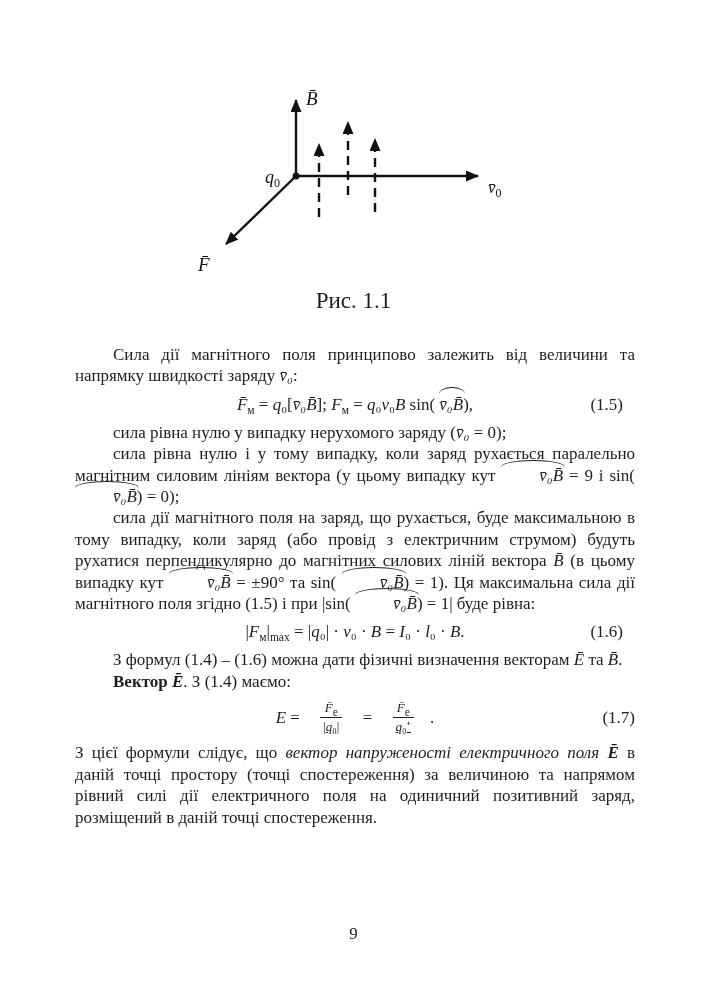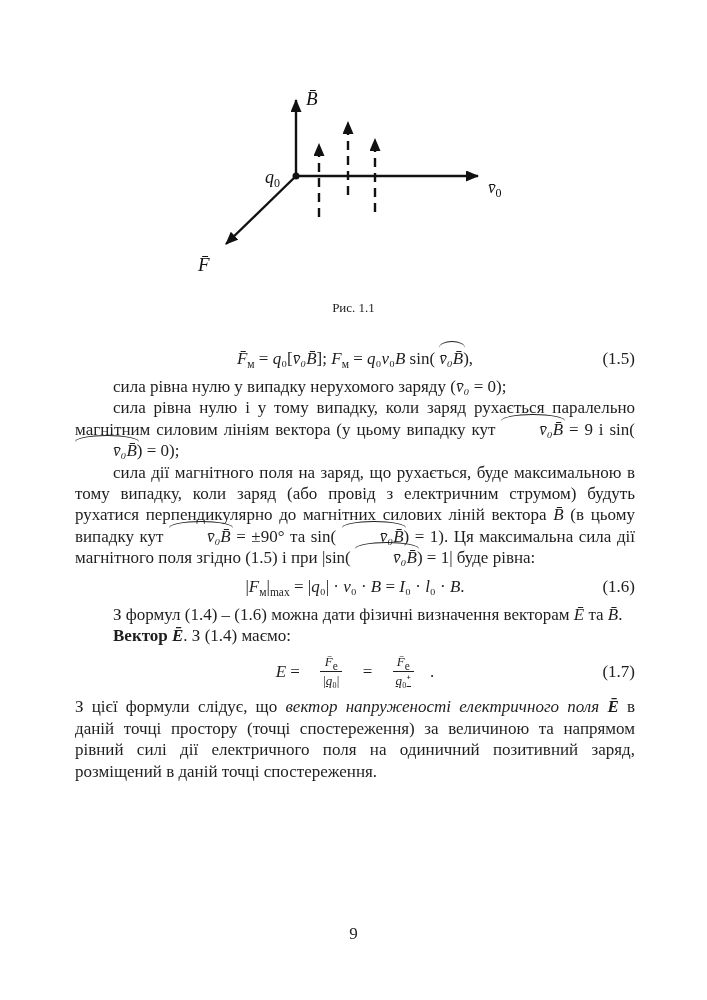--- a/index.html
+++ b/index.html
@@ -2,33 +2,33 @@
 <html><head>
 <meta charset="utf-8">
 <style>
   html,body{margin:0;padding:0;background:#fff;}
   .page{
     position:relative;width:707px;height:1000px;background:#ffffff;overflow:hidden;
     font-family:"Liberation Serif",serif;font-size:17px;color:#1e1e1e;
   }
   svg.fig{display:block;}
   .svgit{font-style:italic;font-family:"Liberation Serif",serif;}
-  .caption{text-align:center;margin-top:20px;font-size:13px;}
+  .caption{text-align:center;margin-top:8px;font-size:23px;}
   .content{padding:0 72px 0 75px;margin-top:30px;}
   .content p{margin:0;text-align:justify;line-height:21.4px;}
   p.ind{text-indent:38px;}
   .it{font-style:italic;}
   .b{font-weight:bold;}
   .sub{font-size:11.5px;vertical-align:-4px;line-height:0;}
   .arc{position:relative;display:inline-block;}
   .arc::after{
     content:"";position:absolute;left:0;right:-2px;top:-5px;height:6px;
     border-top:1.4px solid #1e1e1e;border-radius:50% 50% 0 0/100% 100% 0 0;
   }
-  .eqrow{position:relative;text-align:center;margin:5px 0 4px;line-height:26px;}
+  .eqrow{position:relative;text-align:center;margin:5px 12px 4px;line-height:26px;}
   .eqrow .eqnum{position:absolute;right:0;top:50%;transform:translateY(-50%);font-style:normal;}
   .eq{white-space:nowrap;}
   .eq17{line-height:44px;margin:4px 0 2px;}
   .frac{display:inline-block;vertical-align:middle;text-align:center;
         font-size:13px;line-height:1.2;margin:0 16px;position:relative;top:-2px;}
   .frac .fnum{display:block;border-bottom:1.1px solid #1e1e1e;padding:0 3px 1px;}
   .frac .fden{display:block;padding:1px 3px 0;text-decoration:underline;}
   .pageno{position:absolute;left:0;right:0;top:924px;text-align:center;font-size:17px;}
 </style>
 </head>
@@ -56,20 +56,21 @@
     <text x="306" y="105" font-size="19" fill="#111" class="svgit">B̄</text>
     <text x="488" y="193" font-size="17" fill="#111"><tspan class="svgit">v̄</tspan><tspan dy="4" font-size="12">0</tspan></text>
     <text x="198" y="271" font-size="19" fill="#111" class="svgit">F̄</text>
     <text x="265" y="183" font-size="18" fill="#111"><tspan class="svgit">q</tspan><tspan dy="4" font-size="12">0</tspan></text>
   </svg>
 
   <div class="caption">Рис. 1.1</div>
 
   <div class="content">
 
+    <p class="ind"><span>Сила дії магнітного поля принципово залежить від величини та напрямку швидкості заряду </span><span class="it">v̄₀</span><span>:</span></p>
 
     <div class="eqrow">
       <span class="eq"><span class="it">F̄</span><span class="sub">м</span><span> = </span><span class="it">q</span><span>₀</span><span>[</span><span class="it">v̄₀B̄</span><span>]; </span><span class="it">F</span><span class="sub">м</span><span> = </span><span class="it">q</span><span>₀</span><span class="it">v</span><span>₀</span><span class="it">B</span><span> sin( </span><span class="it arc">v̄₀B̄</span><span>),</span></span>
       <span class="eqnum">(1.5)</span>
     </div>
 
     <p class="ind"><span>сила рівна нулю у випадку нерухомого заряду (</span><span class="it">v̄₀</span><span> = 0);</span></p>
     <p class="ind"><span>сила рівна нулю і у тому випадку, коли заряд рухається паралельно магнітним силовим лініям вектора (у цьому випадку кут </span><span class="it arc">v̄₀B̄</span><span> = 9 і sin( </span><span class="it arc">v̄₀B̄</span><span>) = 0);</span></p>
     <p class="ind"><span>сила дії магнітного поля на заряд, що рухається, буде максимальною в тому випадку, коли заряд (або провід з електричним струмом) будуть рухатися перпендикулярно до магнітних силових ліній вектора </span><span class="it">B̄</span><span> (в цьому випадку кут </span><span class="it arc">v̄₀B̄</span><span> = ±90° та sin( </span><span class="it arc">v̄₀B̄</span><span>) = 1). Ця максимальна сила дії магнітного поля згідно (1.5) і при |sin( </span><span class="it arc">v̄₀B̄</span><span>) = 1| буде рівна:</span></p>
 

